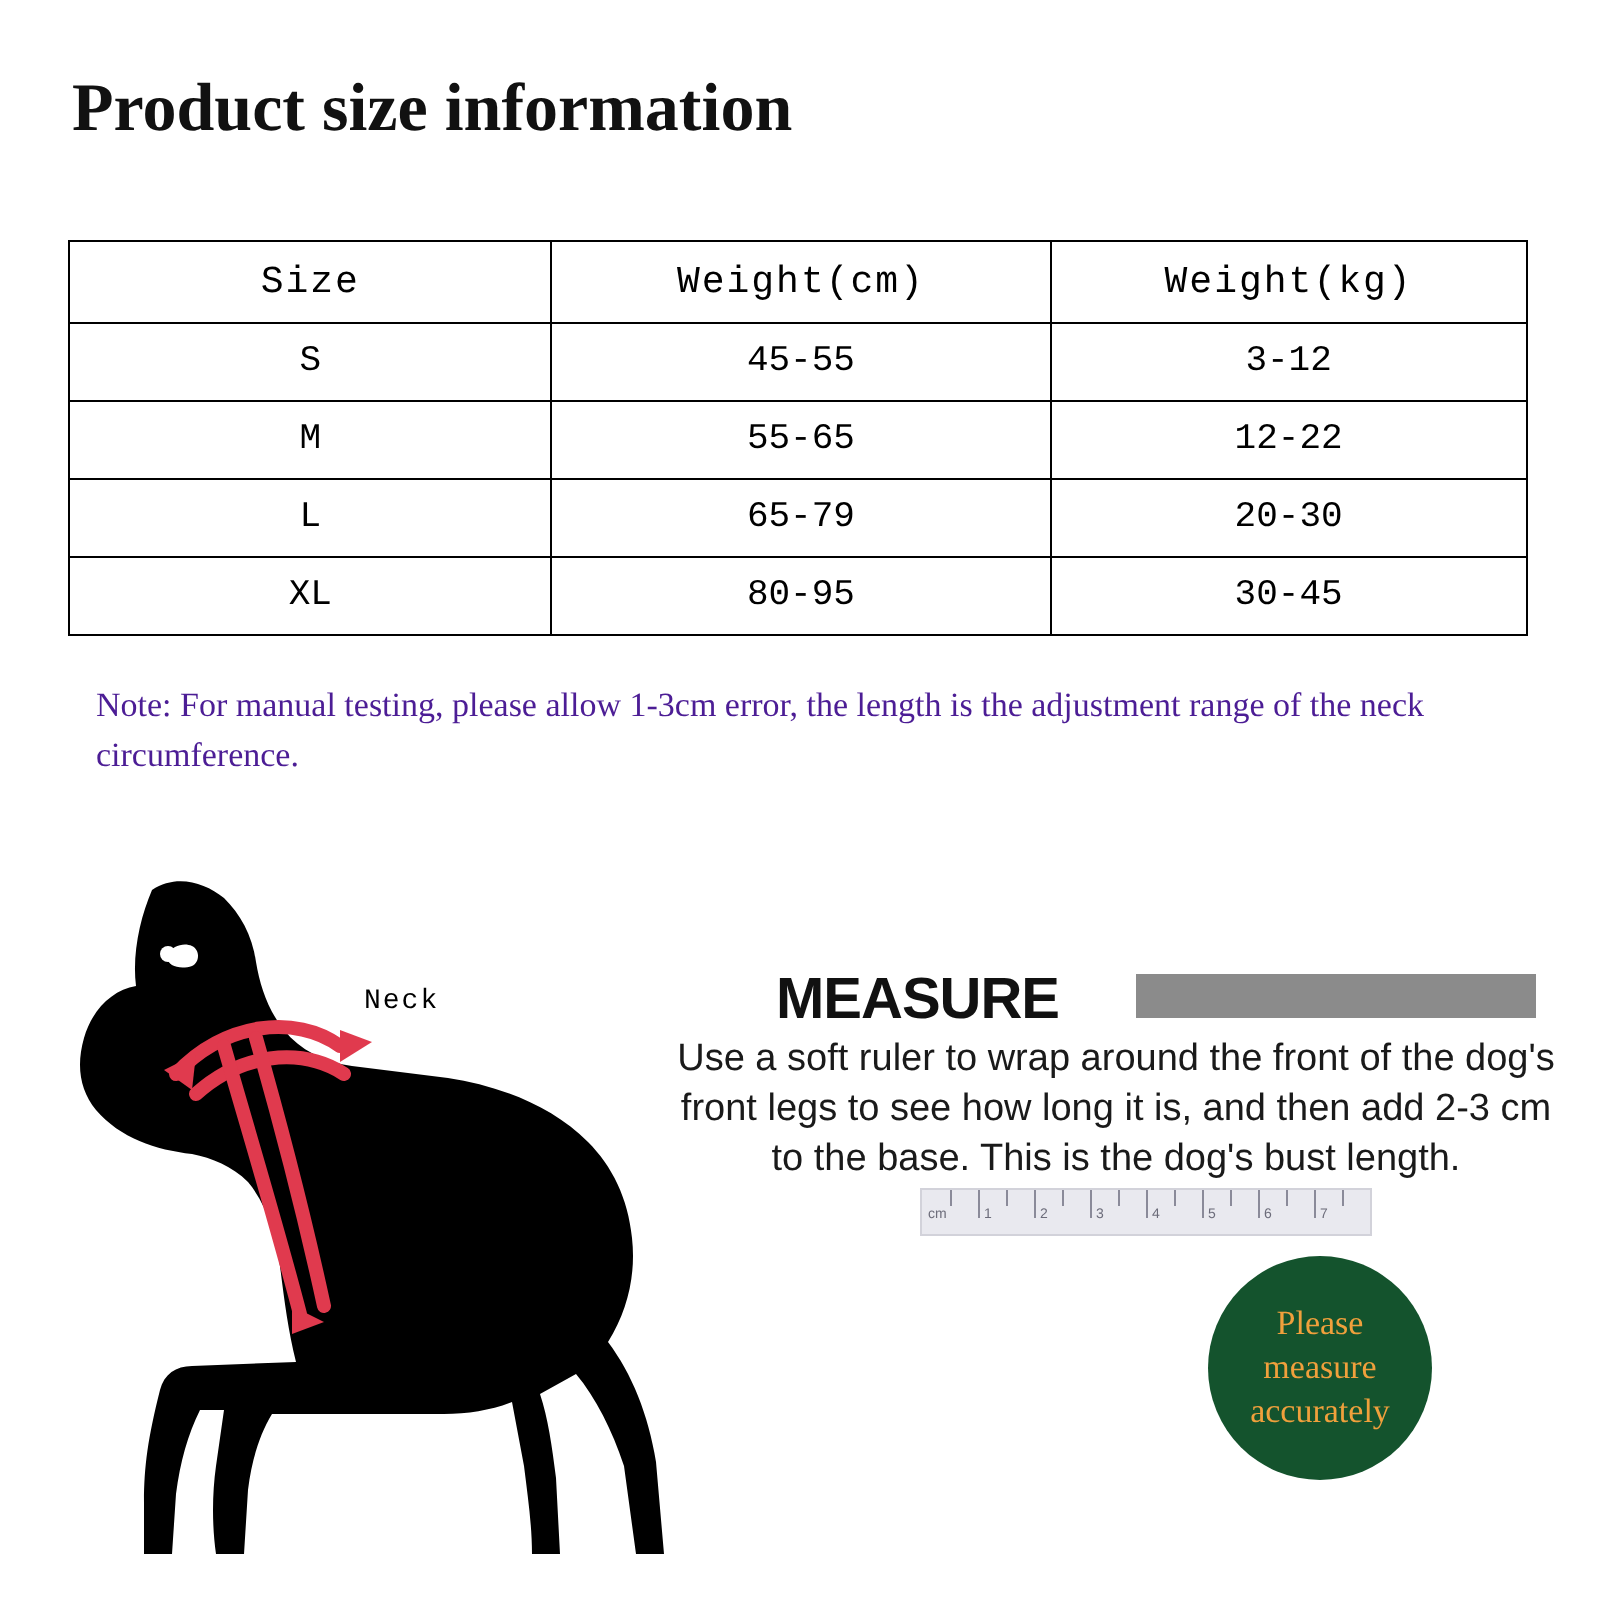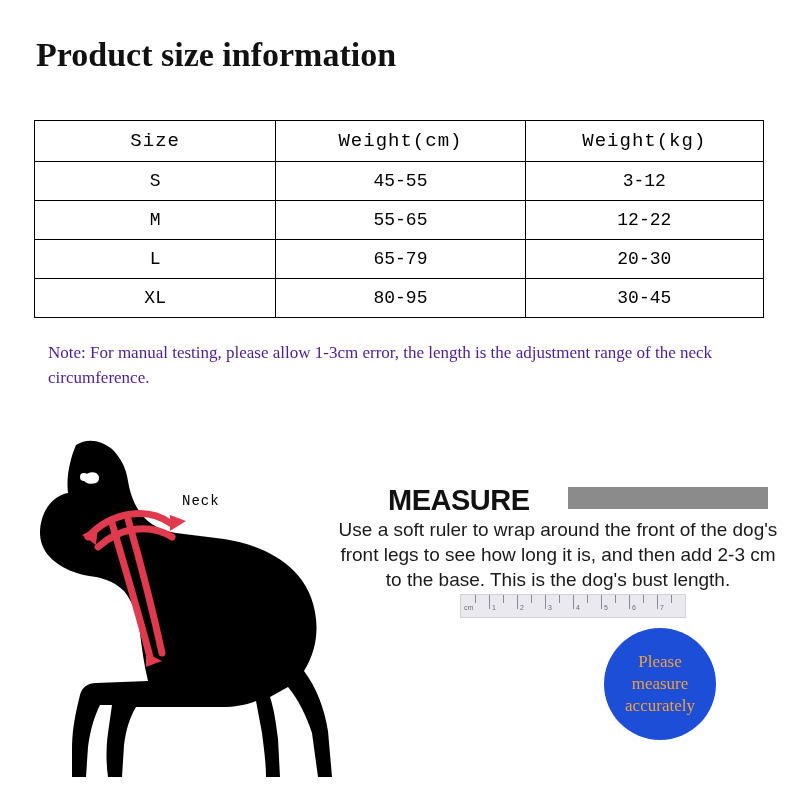--- a/index.html
+++ b/index.html
@@ -159,21 +159,21 @@
     font-size: 7px;
     color: #6c6c7a;
   }
   .circle-note {
     position: absolute;
     left: 604px;
     top: 628px;
     width: 112px;
     height: 112px;
     border-radius: 50%;
-    background: #1d4ed8;
+    background: #14532d;
     display: flex;
     flex-direction: column;
     align-items: center;
     justify-content: center;
     text-align: center;
   }
   .circle-note span {
     display: block;
     font-family: "Liberation Serif", serif;
     font-size: 17px;

